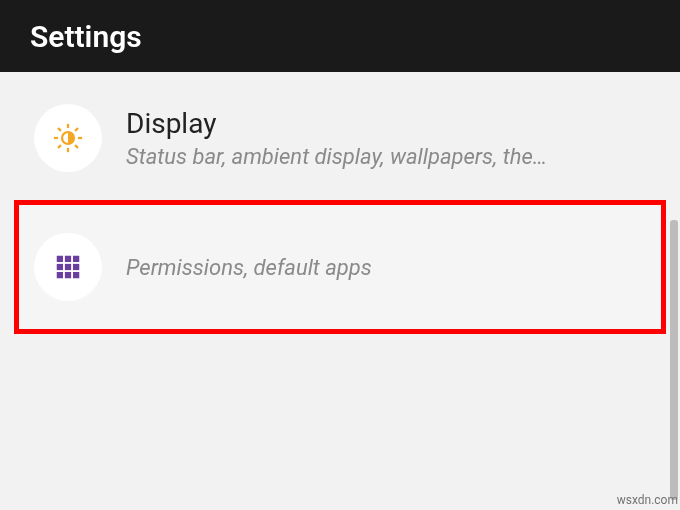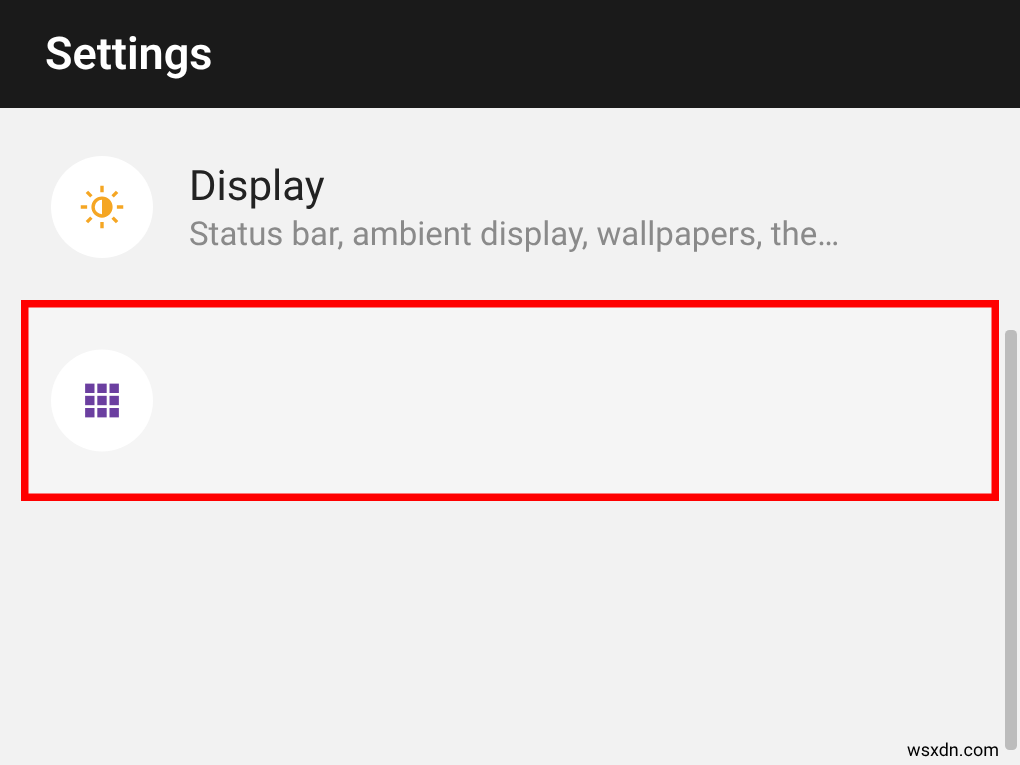--- a/index.html
+++ b/index.html
@@ -59,36 +59,37 @@
       color: #222;
       font-weight: 400;
       margin-bottom: 4px;
     }
     .item-subtitle {
       font-size: 22px;
       color: #8a8a8a;
       white-space: nowrap;
       overflow: hidden;
       text-overflow: ellipsis;
+      font-style: italic;
     }
     .scrollbar {
       position: absolute;
       right: 2px;
       top: 220px;
       width: 8px;
       height: 280px;
       background: #bcbcbc;
       border-radius: 3px;
     }
     .watermark {
       position: absolute;
       bottom: 3px;
-      right: 14px;
+      right: 2px;
       font-size: 12px;
-      color: #000000;
+      color: #737373;
     }
   </style>
 </head>
 <body>
 
 <div class="header">
   <div class="header-title">Settings</div>
 </div>
 
 <div class="list">
@@ -126,20 +127,21 @@
           <rect x="3" y="9.5" width="5" height="5"></rect>
           <rect x="9.5" y="9.5" width="5" height="5"></rect>
           <rect x="16" y="9.5" width="5" height="5"></rect>
           <rect x="3" y="16" width="5" height="5"></rect>
           <rect x="9.5" y="16" width="5" height="5"></rect>
           <rect x="16" y="16" width="5" height="5"></rect>
         </g>
       </svg>
     </div>
     <div class="text-wrap">
+      <div class="item-subtitle">Permissions, default apps</div>
     </div>
   </div>
 
 
 </div>
 
 <div class="scrollbar"></div>
 <div class="watermark">wsxdn.com</div>
 
 </body></html>

